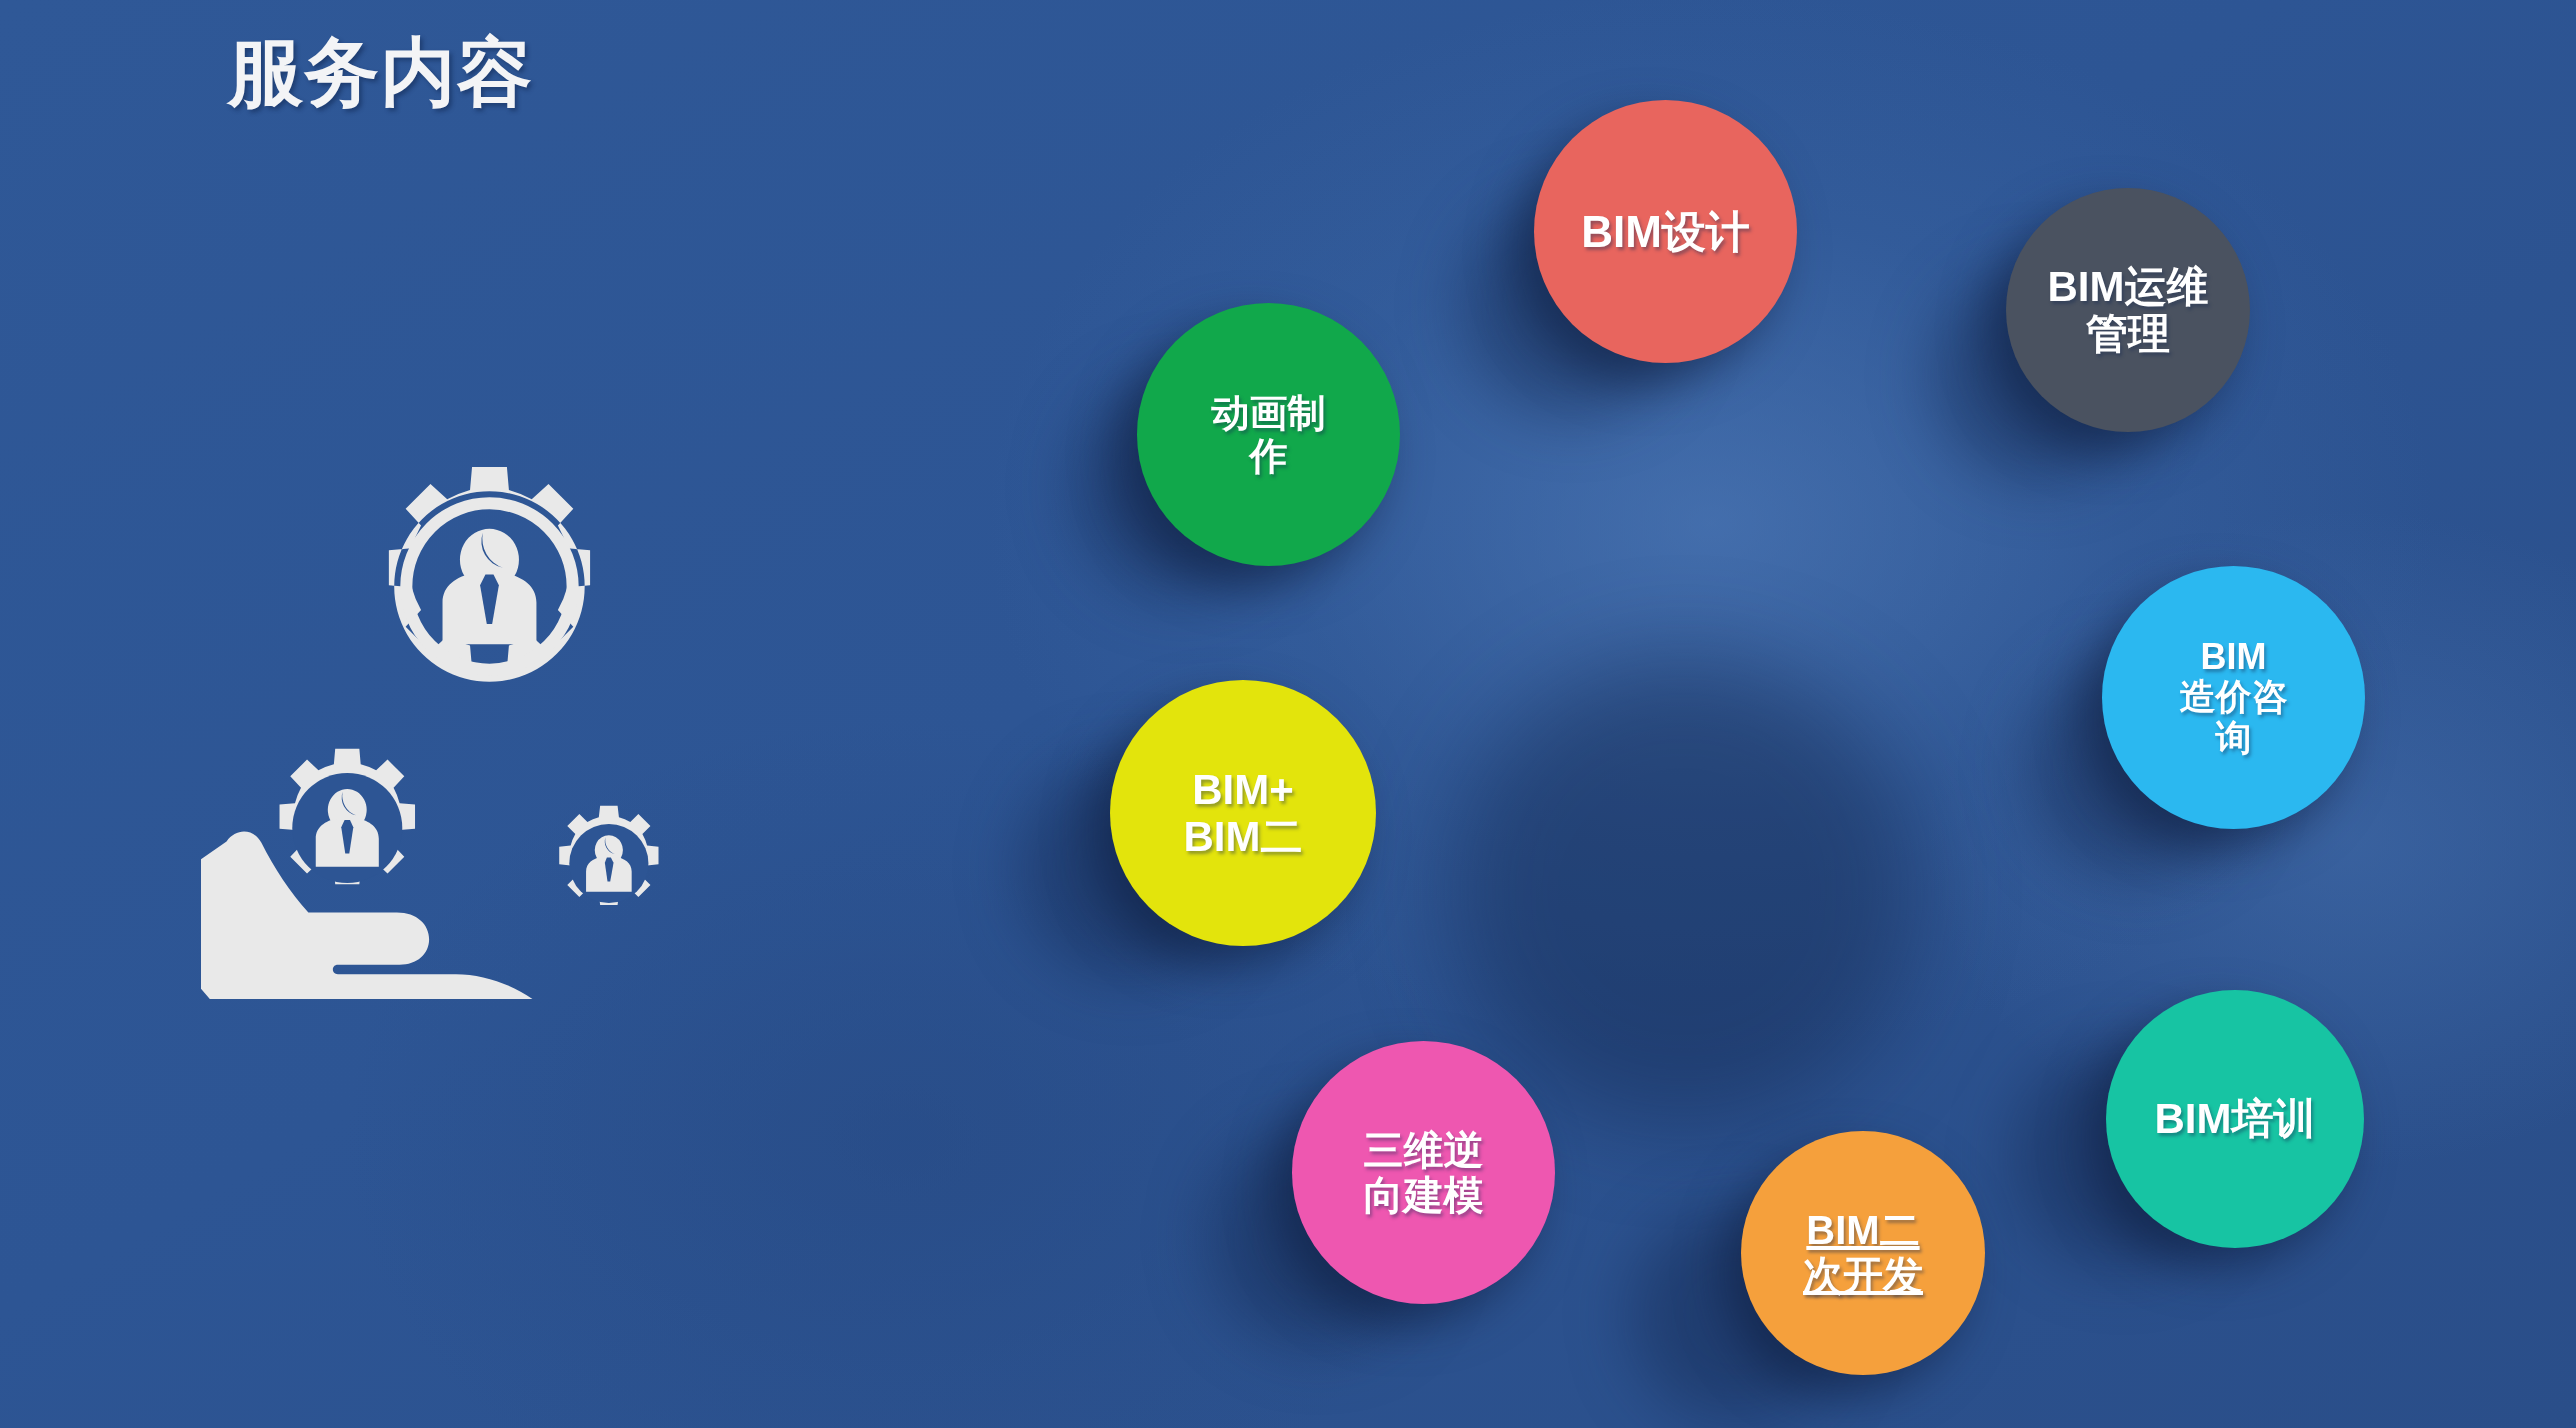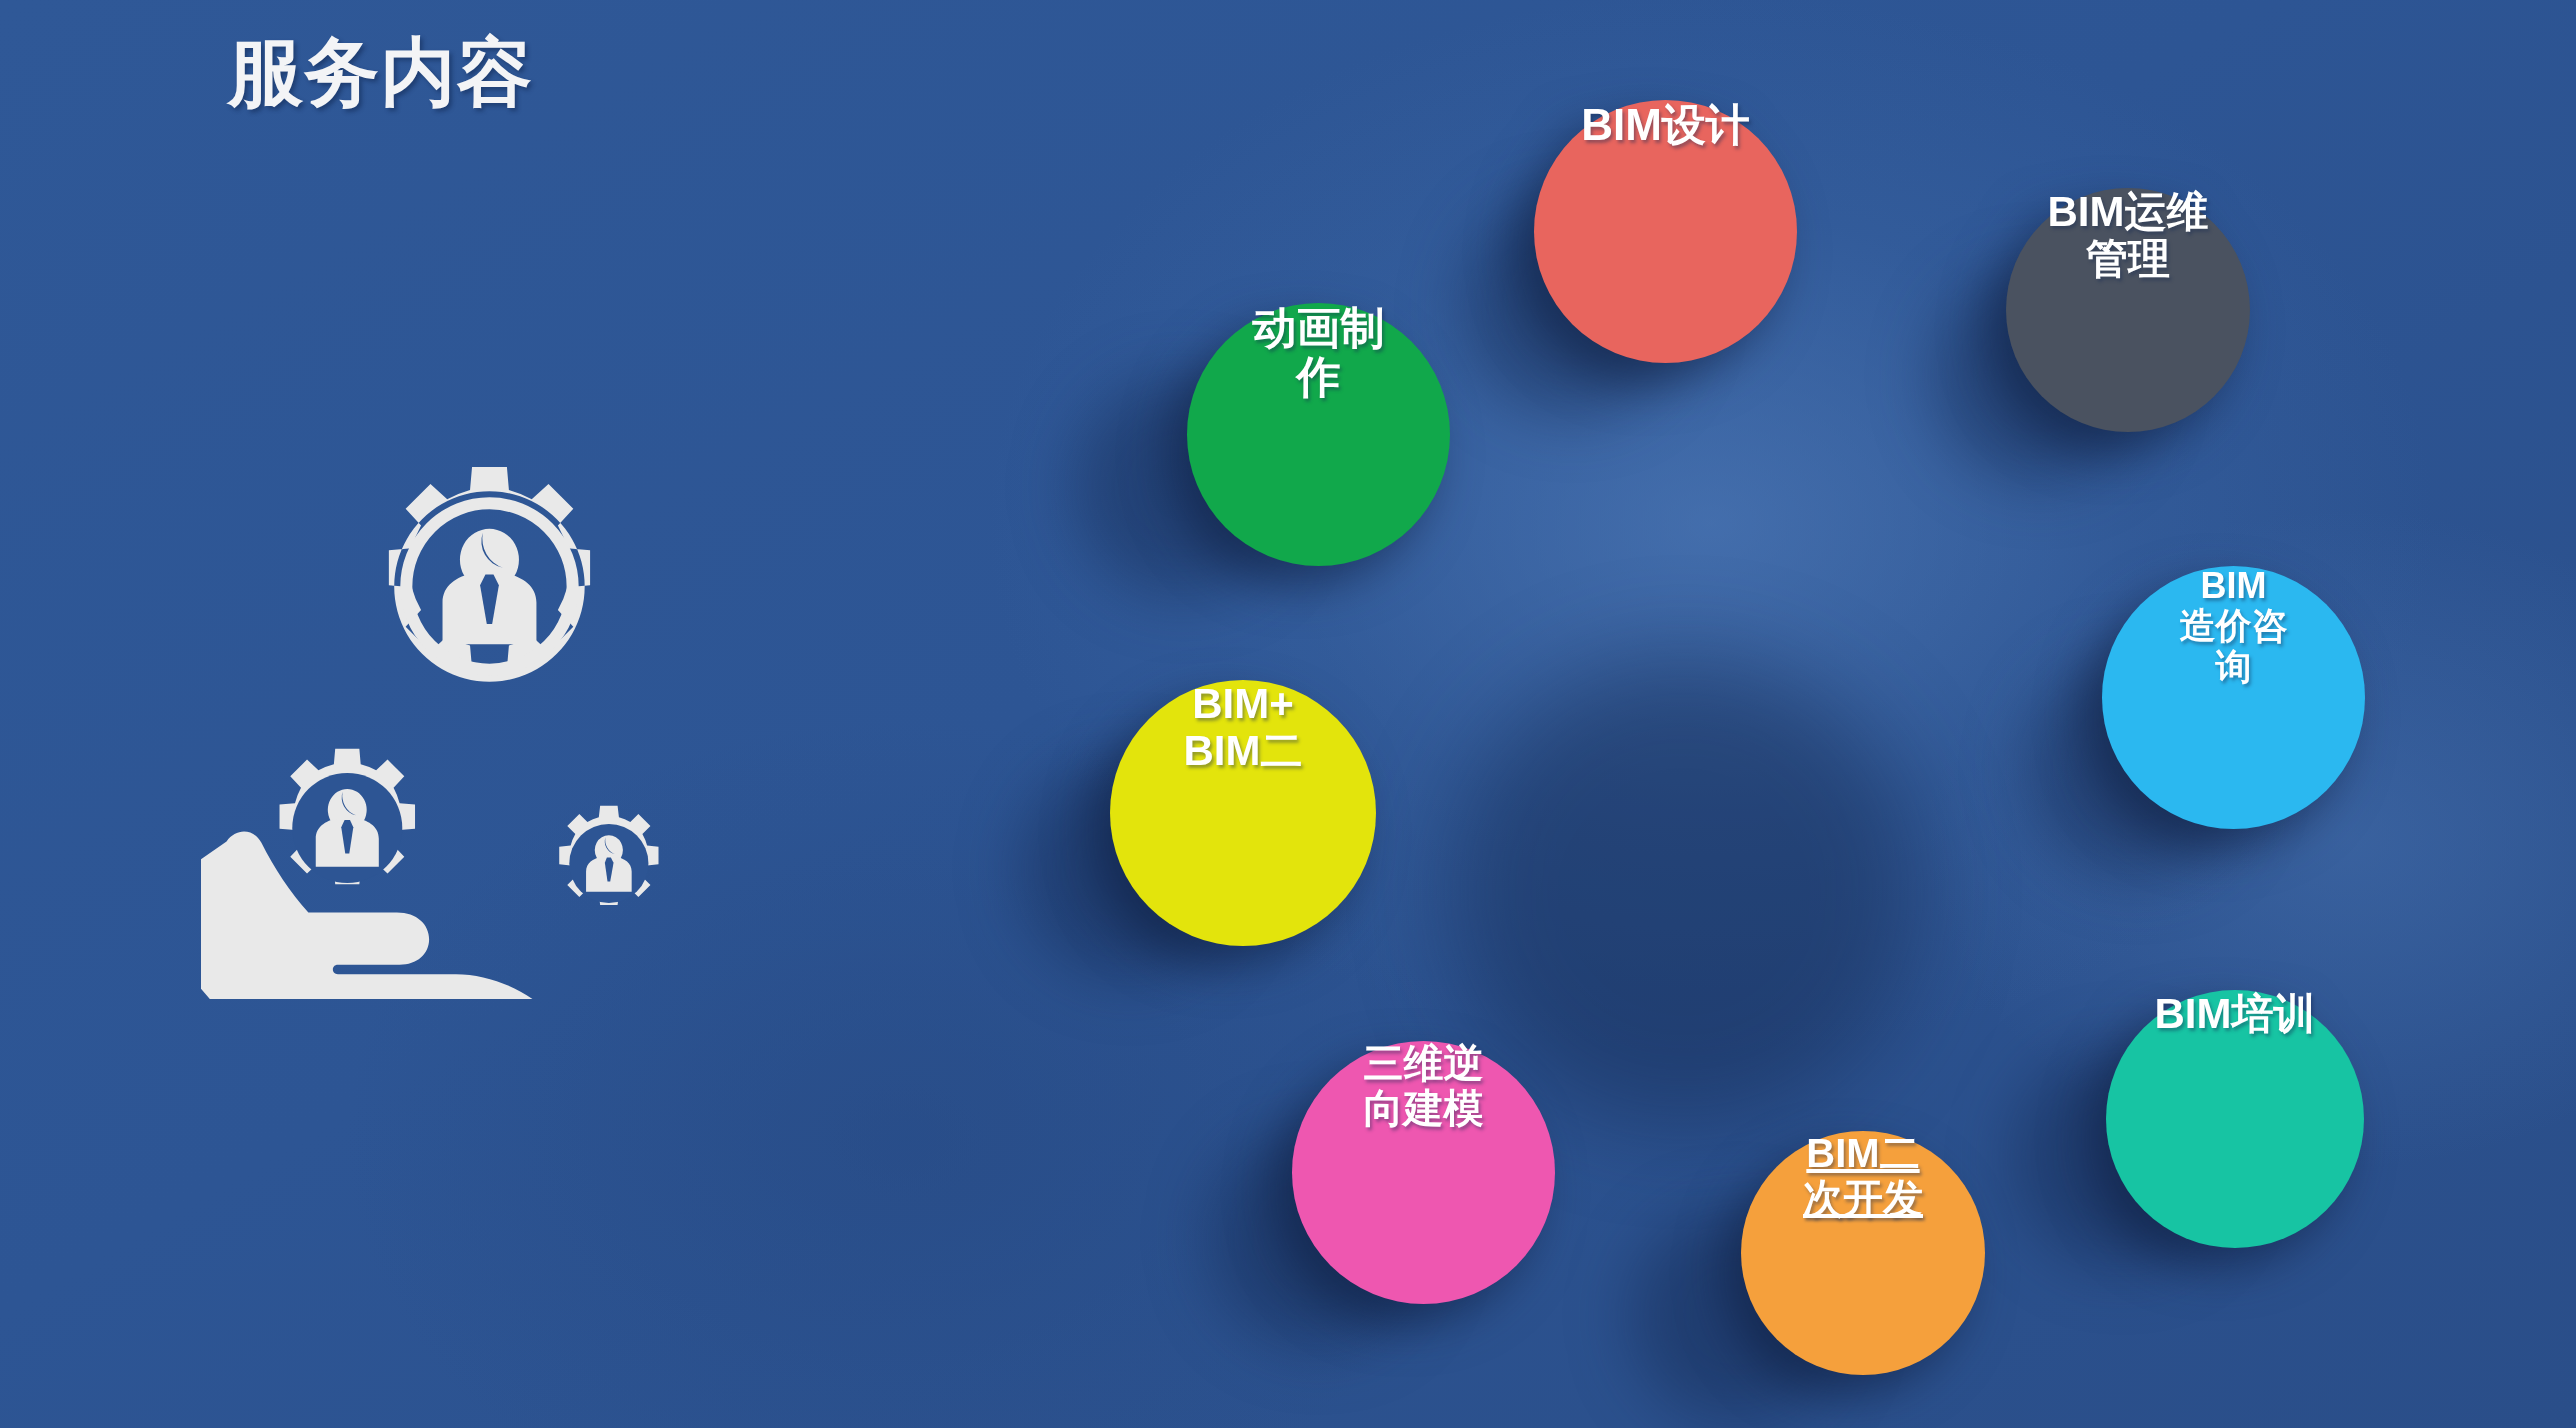--- a/index.html
+++ b/index.html
@@ -43,21 +43,21 @@
     width: 530px;
     height: 550px;
   }
   .service-icon svg { width: 100%; height: 100%; display: block; }
 
   
   .bubble {
     position: absolute;
     border-radius: 50%;
     display: flex;
-    align-items: flex-start;
+    align-items: center;
     justify-content: center;
     text-align: center;
     color: #ffffff;
     font-weight: bold;
     line-height: 1.12;
     box-sizing: border-box;
     padding: 0 6.7px;
     filter: drop-shadow(-17.4px 20px 23px rgba(12,28,60,0.55));
   }
   .bubble .btext {
@@ -151,21 +151,21 @@
 
 
   <div id="bubble-layer">
       <div class="bubble" style="left: 1534px; top: 100px; width: 263px; height: 263px; background: rgb(232, 101, 94); font-size: 44px;">
         <span class="btext">BIM设计</span>
       </div>
       <div class="bubble" style="left: 2006px; top: 188px; width: 244px; height: 244px; background: rgb(74, 82, 96); font-size: 42px;">
         <span class="btext">BIM运维
 管理</span>
       </div>
-      <div class="bubble" style="left: 1187px; top: 303px; width: 263px; height: 263px; background: rgb(17, 168, 75); font-size: 44px;">
+      <div class="bubble" style="left: 1137px; top: 303px; width: 263px; height: 263px; background: rgb(17, 168, 75); font-size: 38px;">
         <span class="btext">动画制
 作</span>
       </div>
       <div class="bubble" style="left: 2102px; top: 566px; width: 263px; height: 263px; background: rgb(43, 184, 240); font-size: 36px;">
         <span class="btext">BIM
 造价咨
 询</span>
       </div>
       <div class="bubble" style="left: 1110px; top: 680px; width: 266px; height: 266px; background: rgb(227, 228, 12); font-size: 42px;">
         <span class="btext">BIM+

